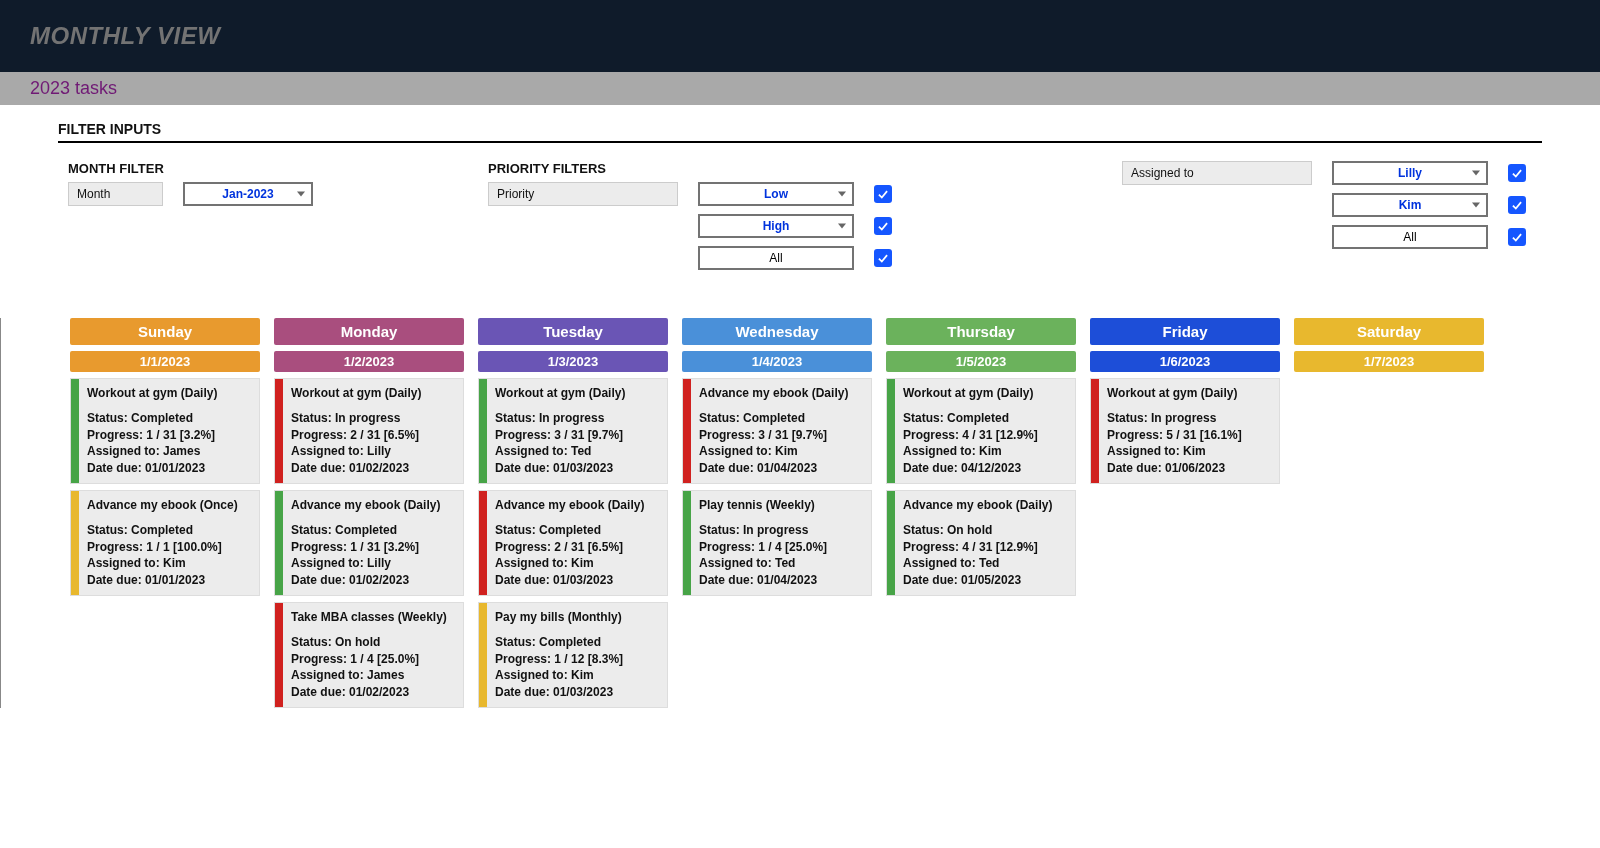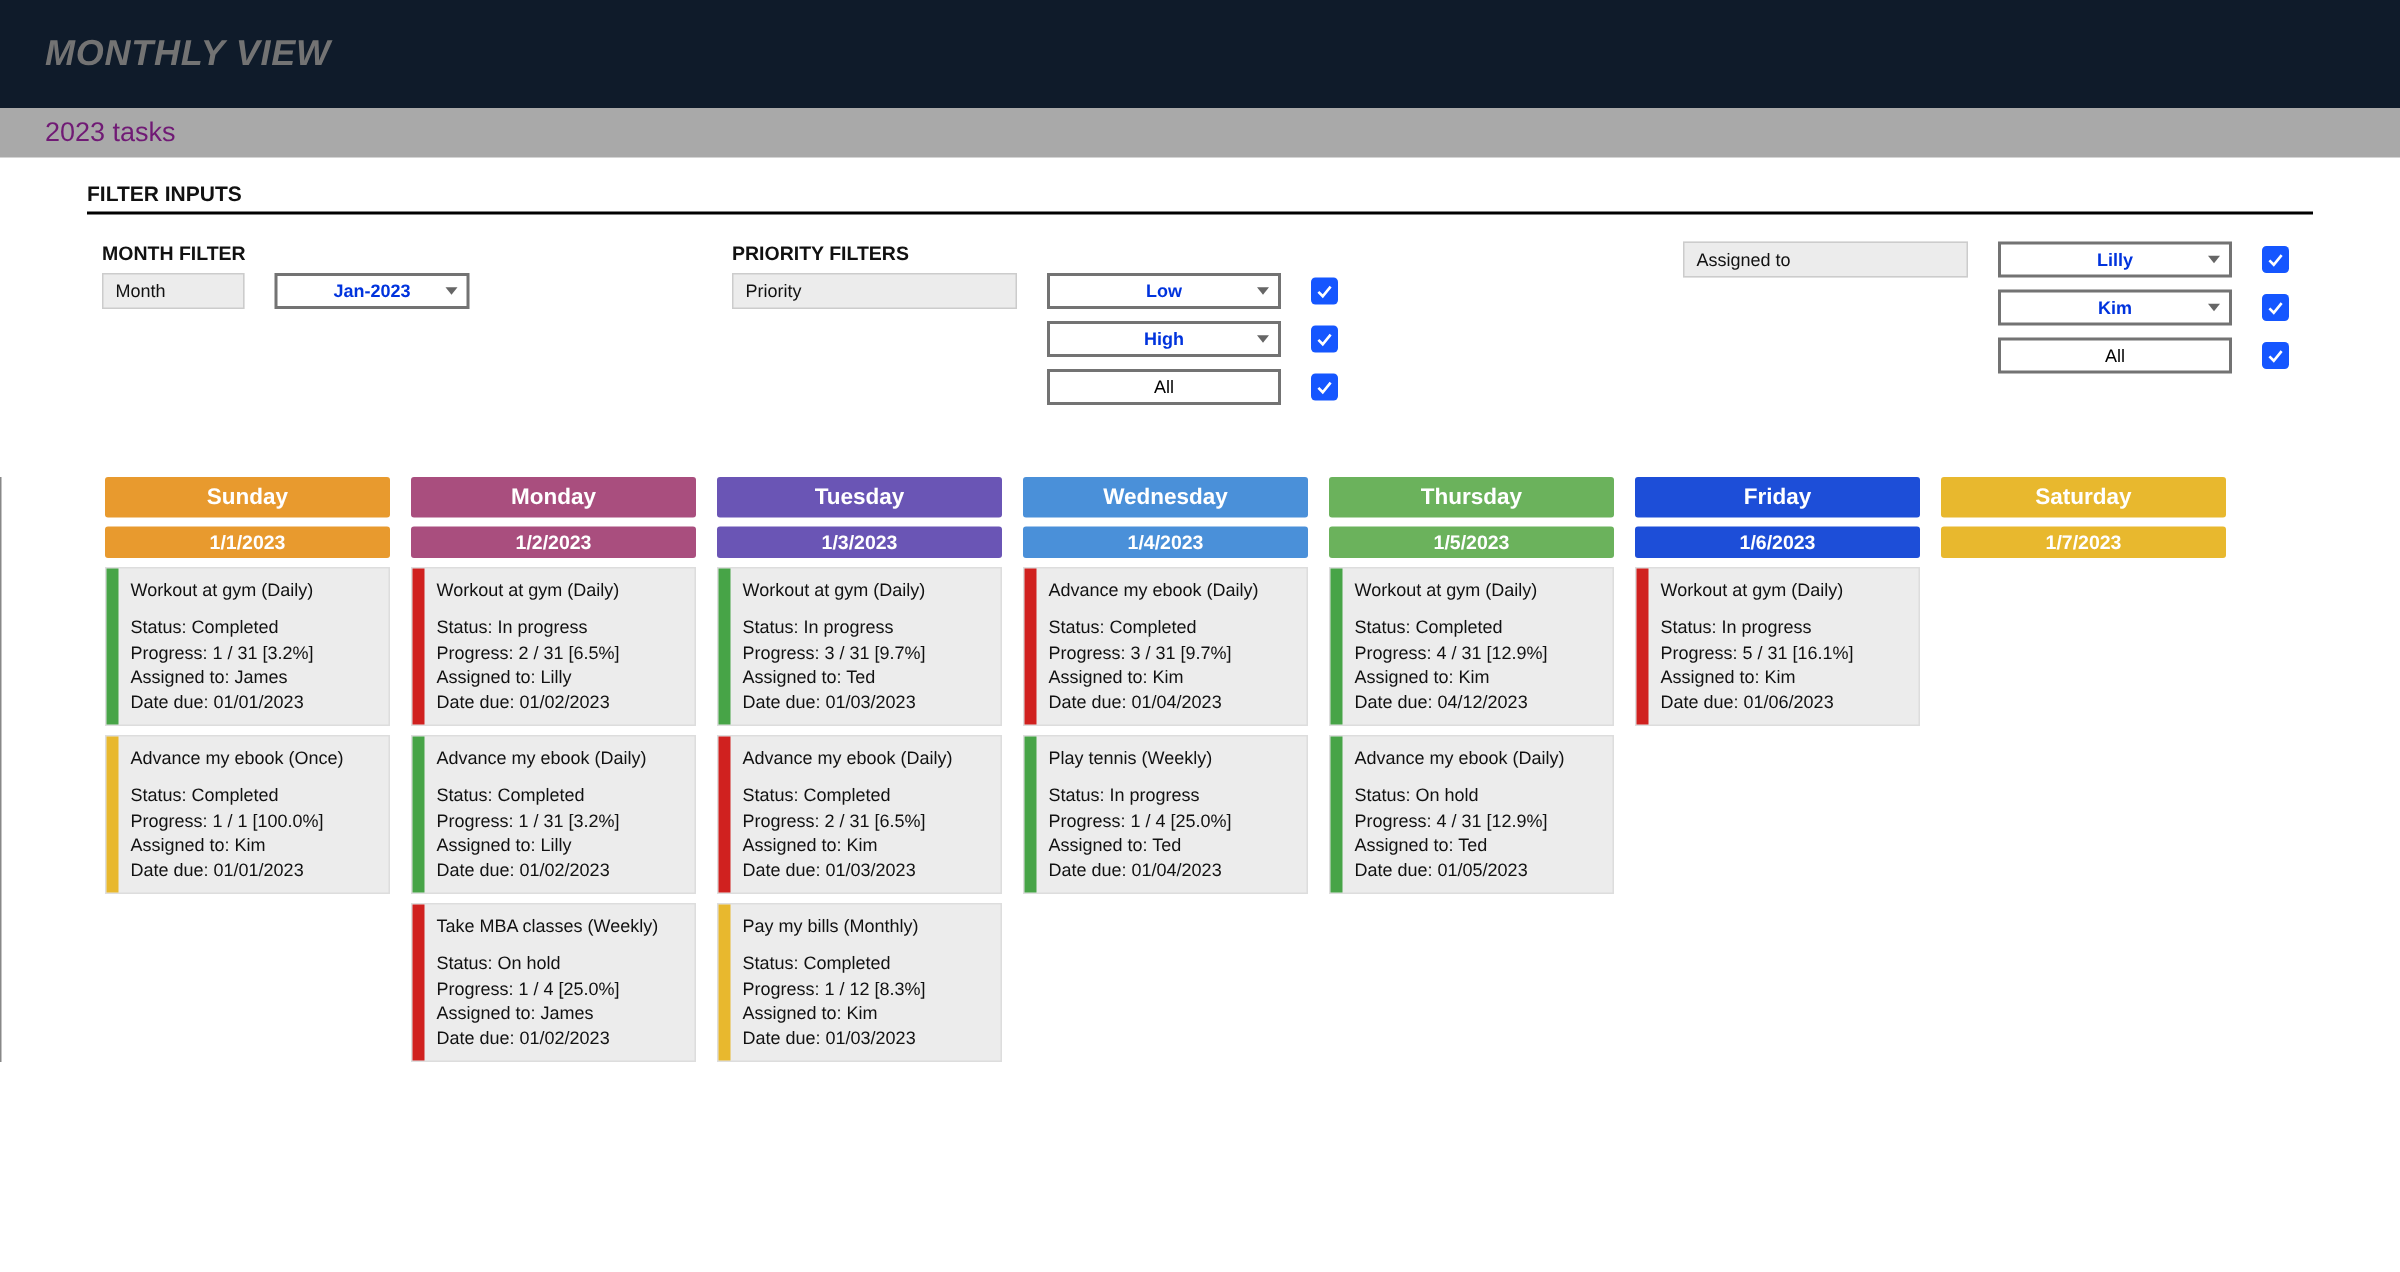--- a/index.html
+++ b/index.html
@@ -27,21 +27,21 @@
   .chk svg { width:14px; height:14px; stroke:#fff; stroke-width:3; fill:none; }
   .filter-spacer-right { margin-left:auto; }
 
   .calendar { display:flex; gap:14px; margin:0 0 0 58px; align-items:flex-start; position:relative; }
   .vrule { width:0; border-left:1px solid #888; position:absolute; left:-12px; top:0; bottom:-180px; }
   .day-col { width:190px; flex:0 0 auto; }
   .day-name { color:#fff; font-weight:700; text-align:center; padding:5px 0; border-radius:2px; font-size:15px; }
   .day-date { color:#fff; font-weight:700; text-align:center; padding:3px 0; border-radius:2px; font-size:13px; margin-top:6px; }
   .task { background:#ececec; border:1px solid #ddd; margin-top:6px; display:flex; }
   .task-bar { width:8px; flex:0 0 8px; }
-  .task-body { padding:6px 8px; font-size:12px; line-height:1.4; }
+  .task-body { padding:6px 8px; font-size:12px; line-height:1.4;font-weight:bold; }
   .task-title { margin-bottom:8px; }
 
   
   .c-sun { background:#e89a2e; }
   .c-mon { background:#a94e7e; }
   .c-tue { background:#6a55b5; }
   .c-wed { background:#4a90d9; }
   .c-thu { background:#6bb25c; }
   .c-fri { background:#1d4ed8; }
   .c-sat { background:#e8b82e; }

